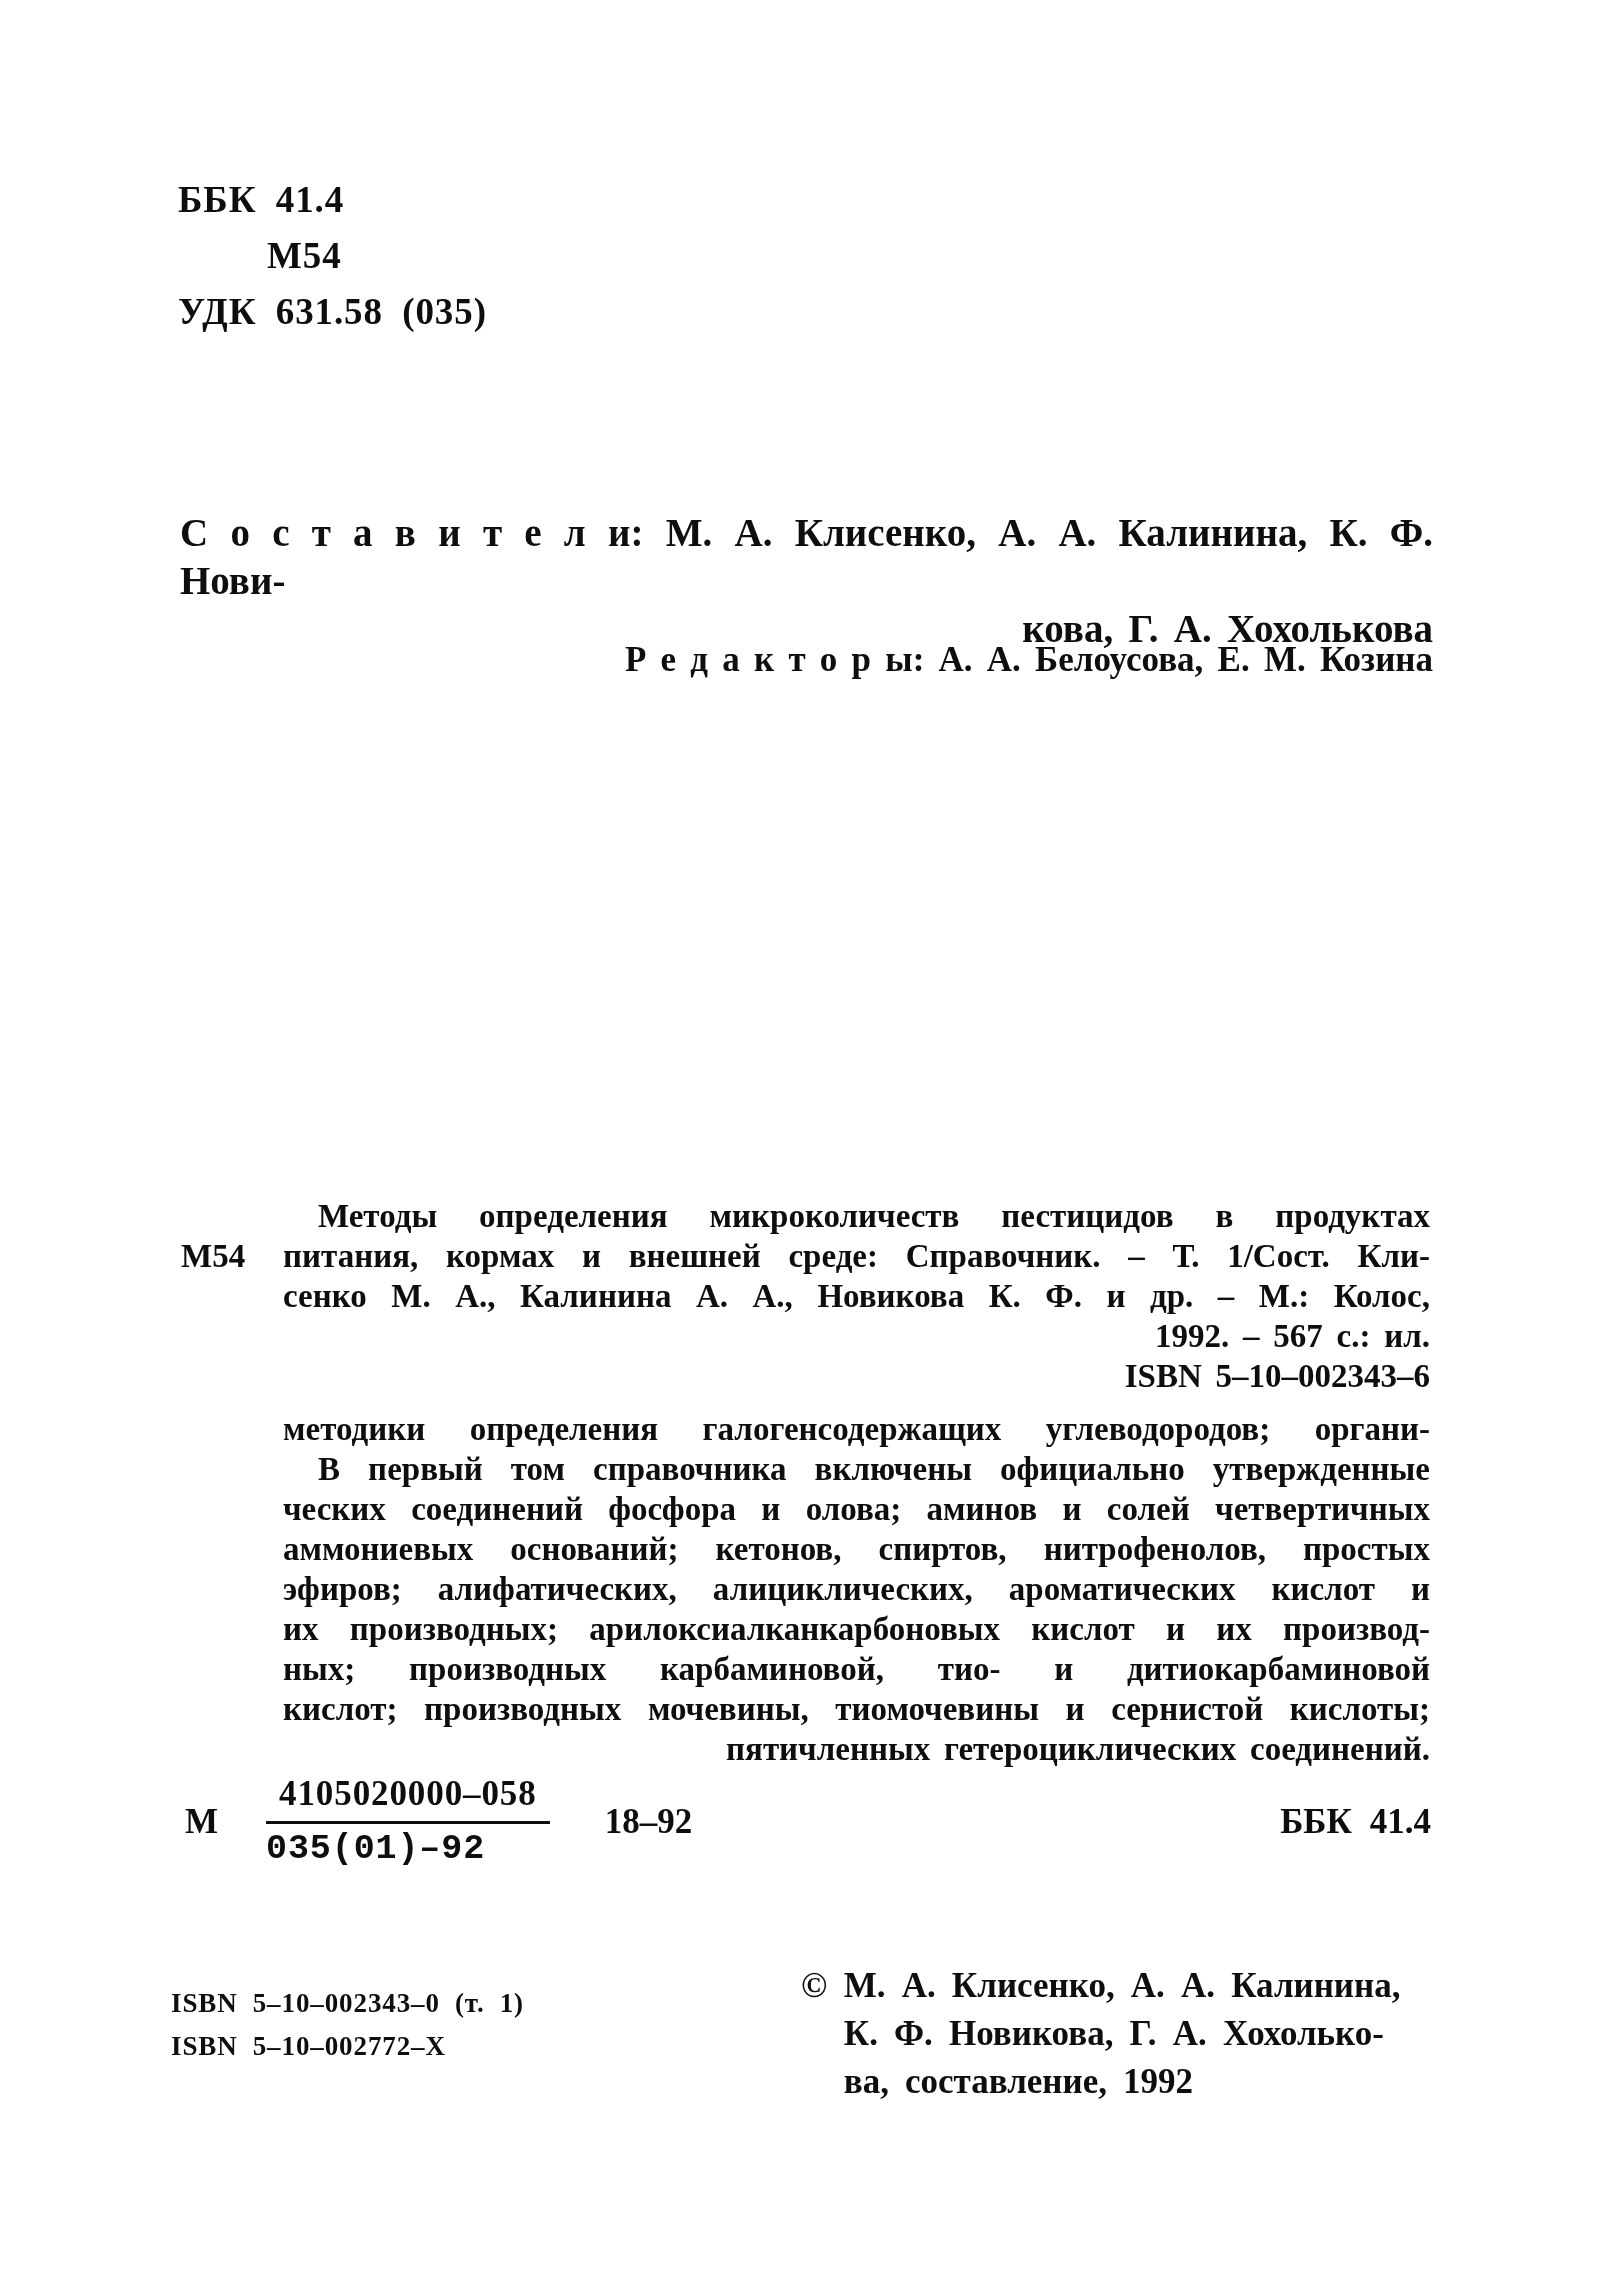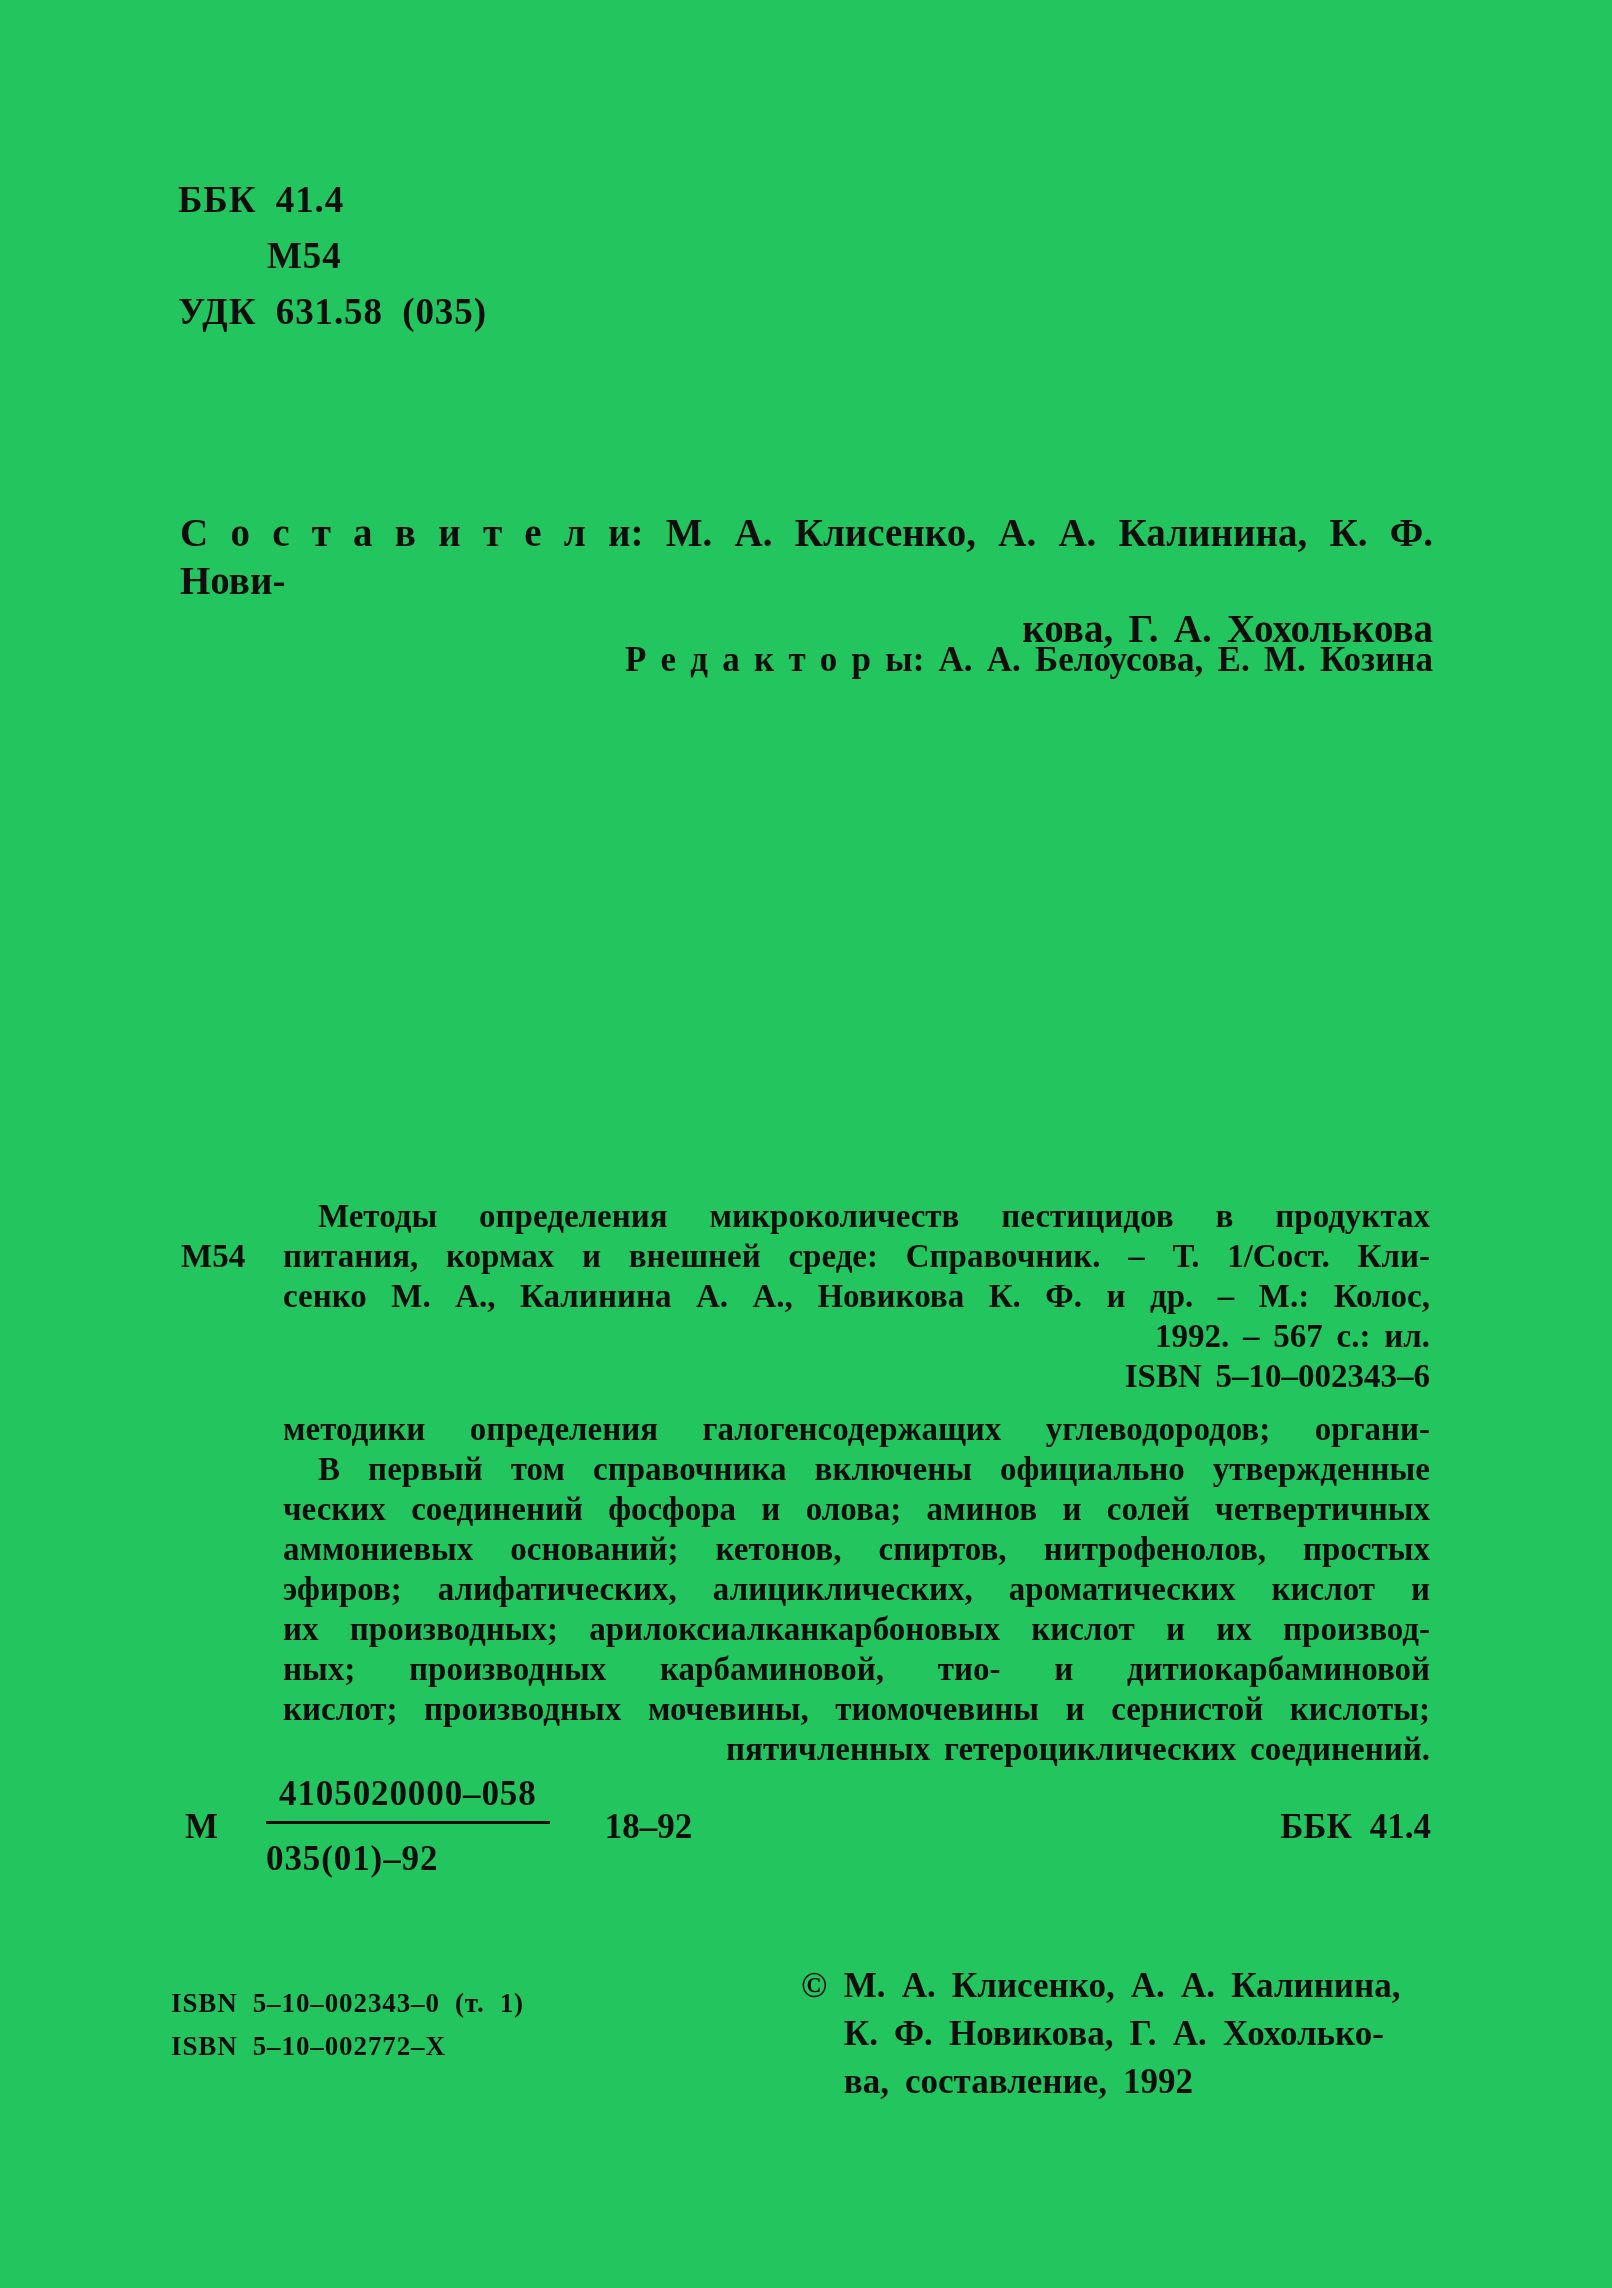--- a/index.html
+++ b/index.html
@@ -1,20 +1,20 @@
 <!DOCTYPE html>
 <html style="font-size:14.8px"><head>
 <meta charset="utf-8">
 <style>
   html,body{margin:0;padding:0;background:#e8e8e8;}
   .page{
     position:relative;
     width:1612px;
     height:2289px;
-    background:#22c55e;
+    background:#ffffff;
     font-family:"Liberation Serif","DejaVu Serif",serif;
     color:#0e0e0e;
     font-weight:bold;
     overflow:hidden;
   }
   
   .top-codes{
     position:absolute;
     left:178px;
     top:172px;
@@ -78,22 +78,23 @@
   .fraction{
     display:inline-flex;
     flex-direction:column;
   }
   .fraction .num{
     padding:0 13px 7.4px 13px;
     border-bottom:3.7px solid #0e0e0e;
     letter-spacing:0.9px;
   }
   .fraction .den{
-    padding-top:15px;
+    padding-top:5px;
     letter-spacing:0.9px;
+    font-family:Liberation Mono, monospace;
   }
   .code18{margin-left:55px;}
   .bbk-right{margin-left:auto;word-spacing:9.2px;}
   
   .isbn-block{
     position:absolute;
     left:171px;
     top:1982px;
     font-size:27px;
     line-height:43px;

